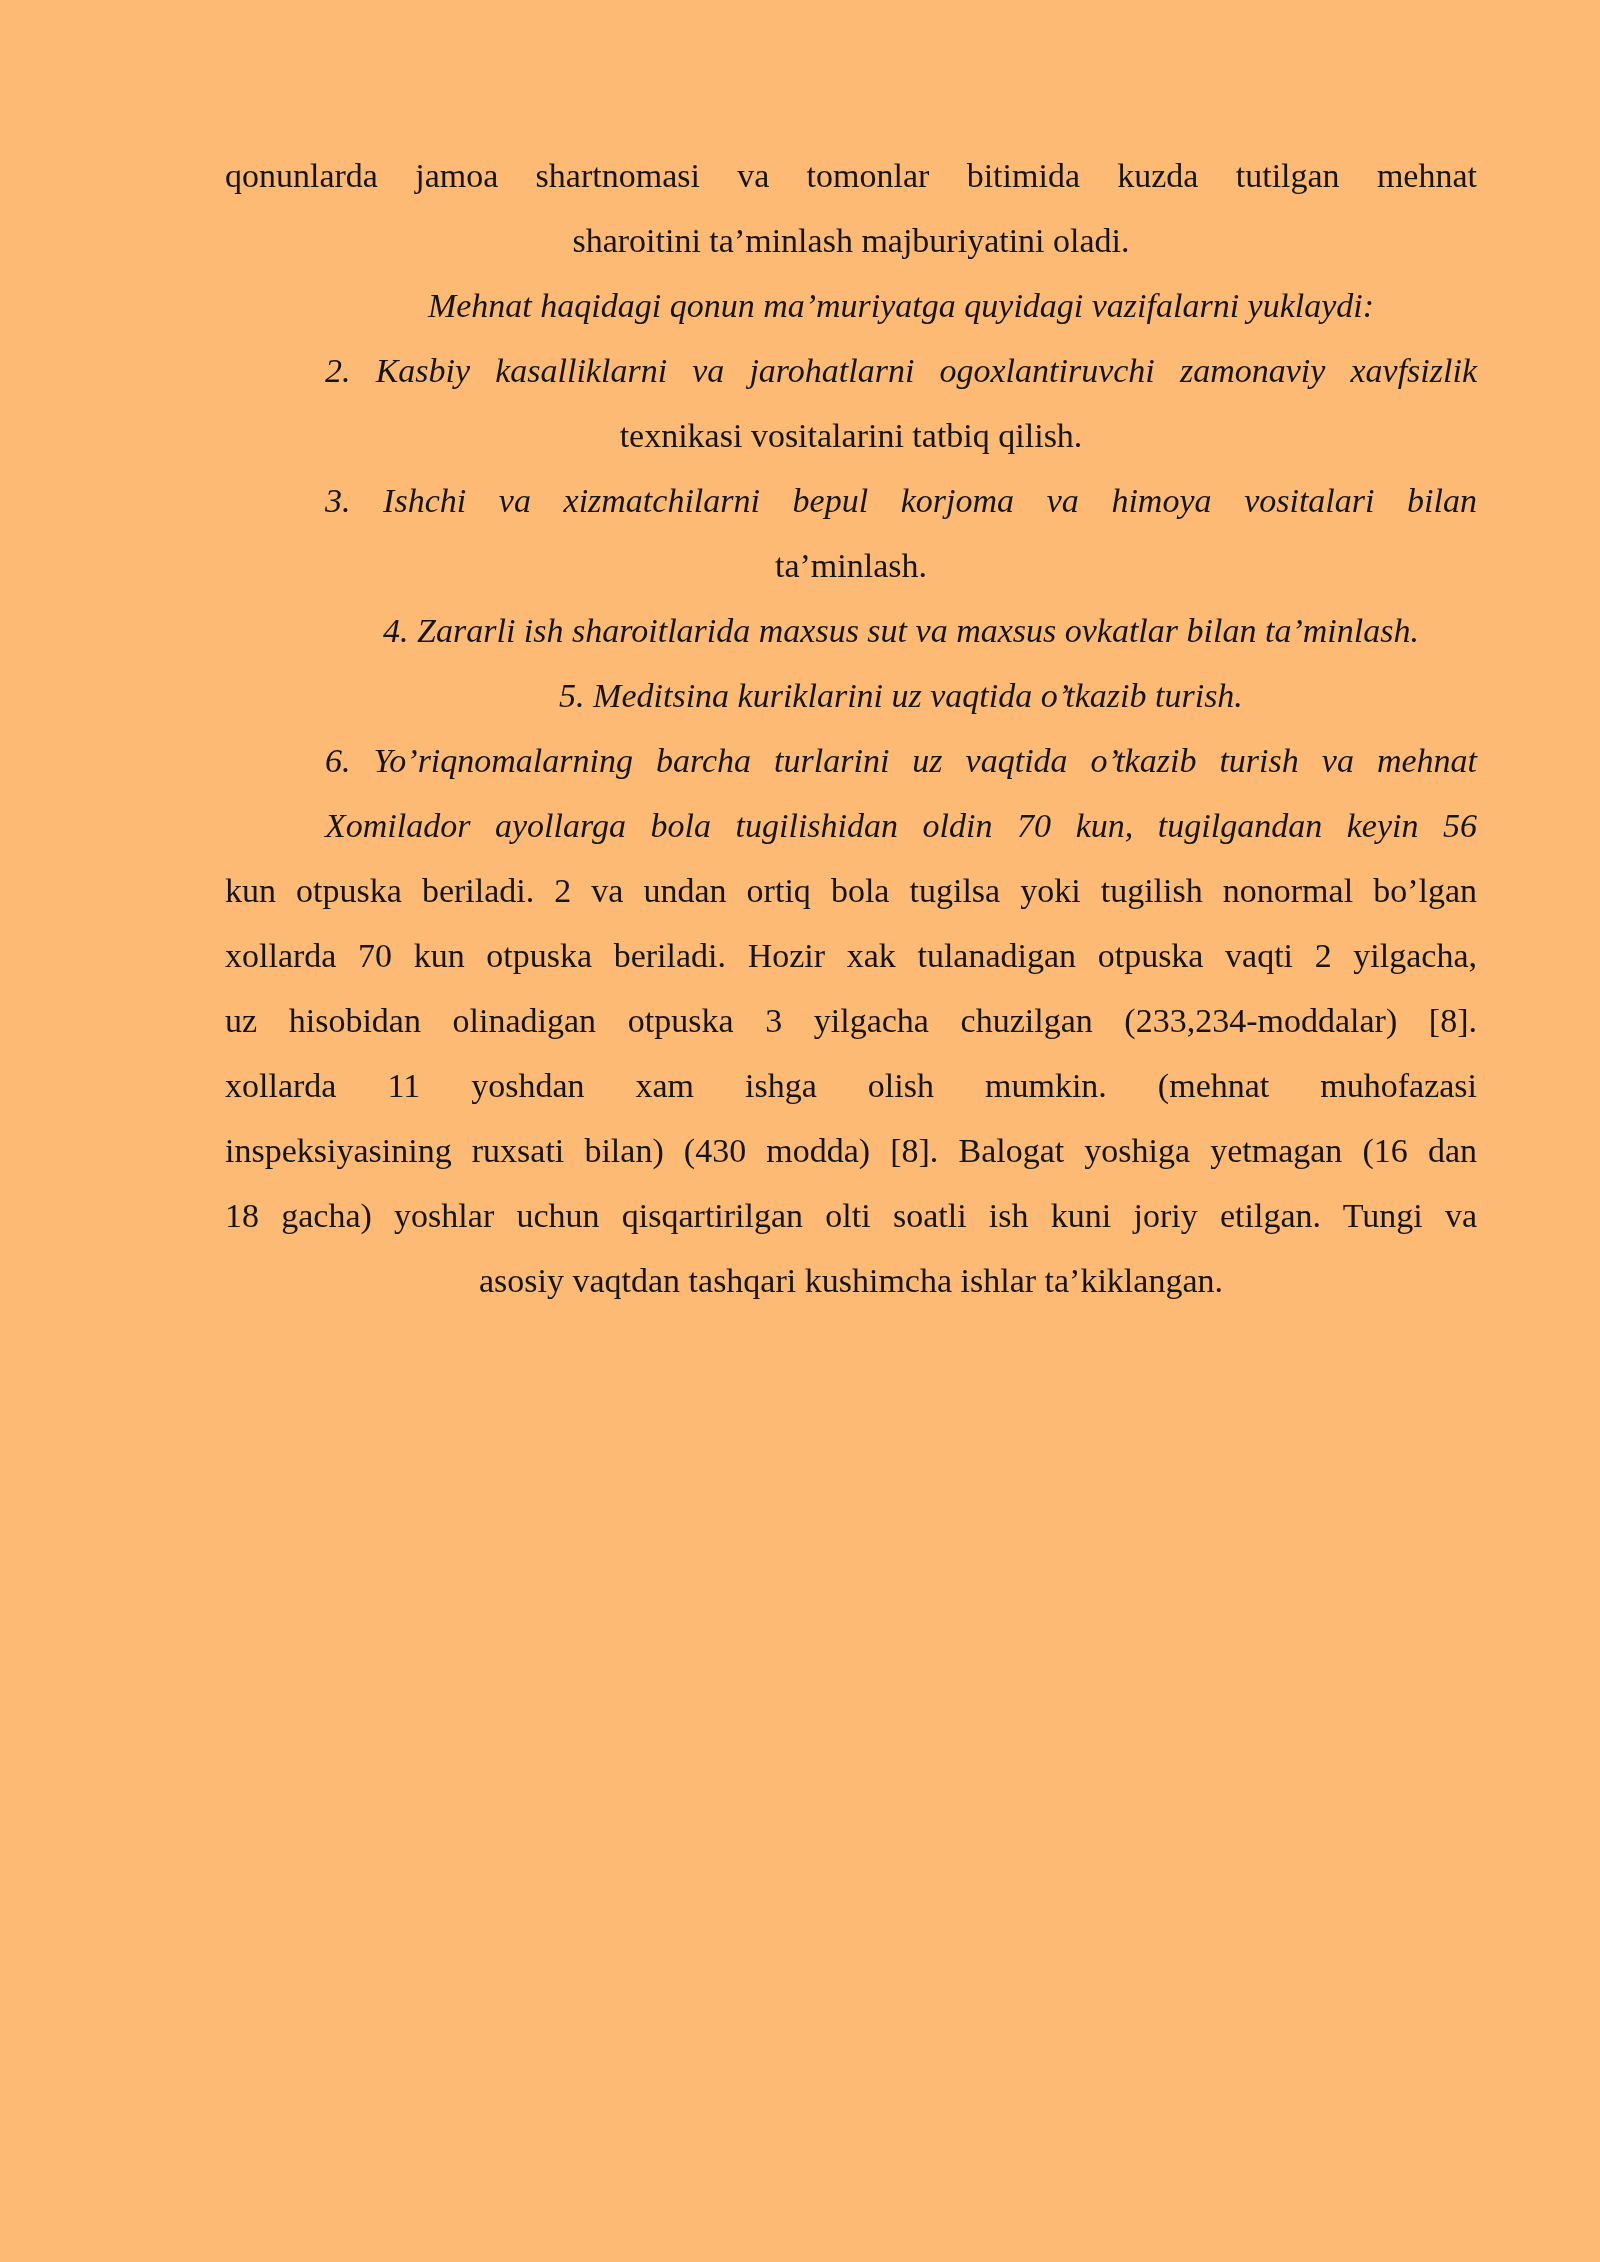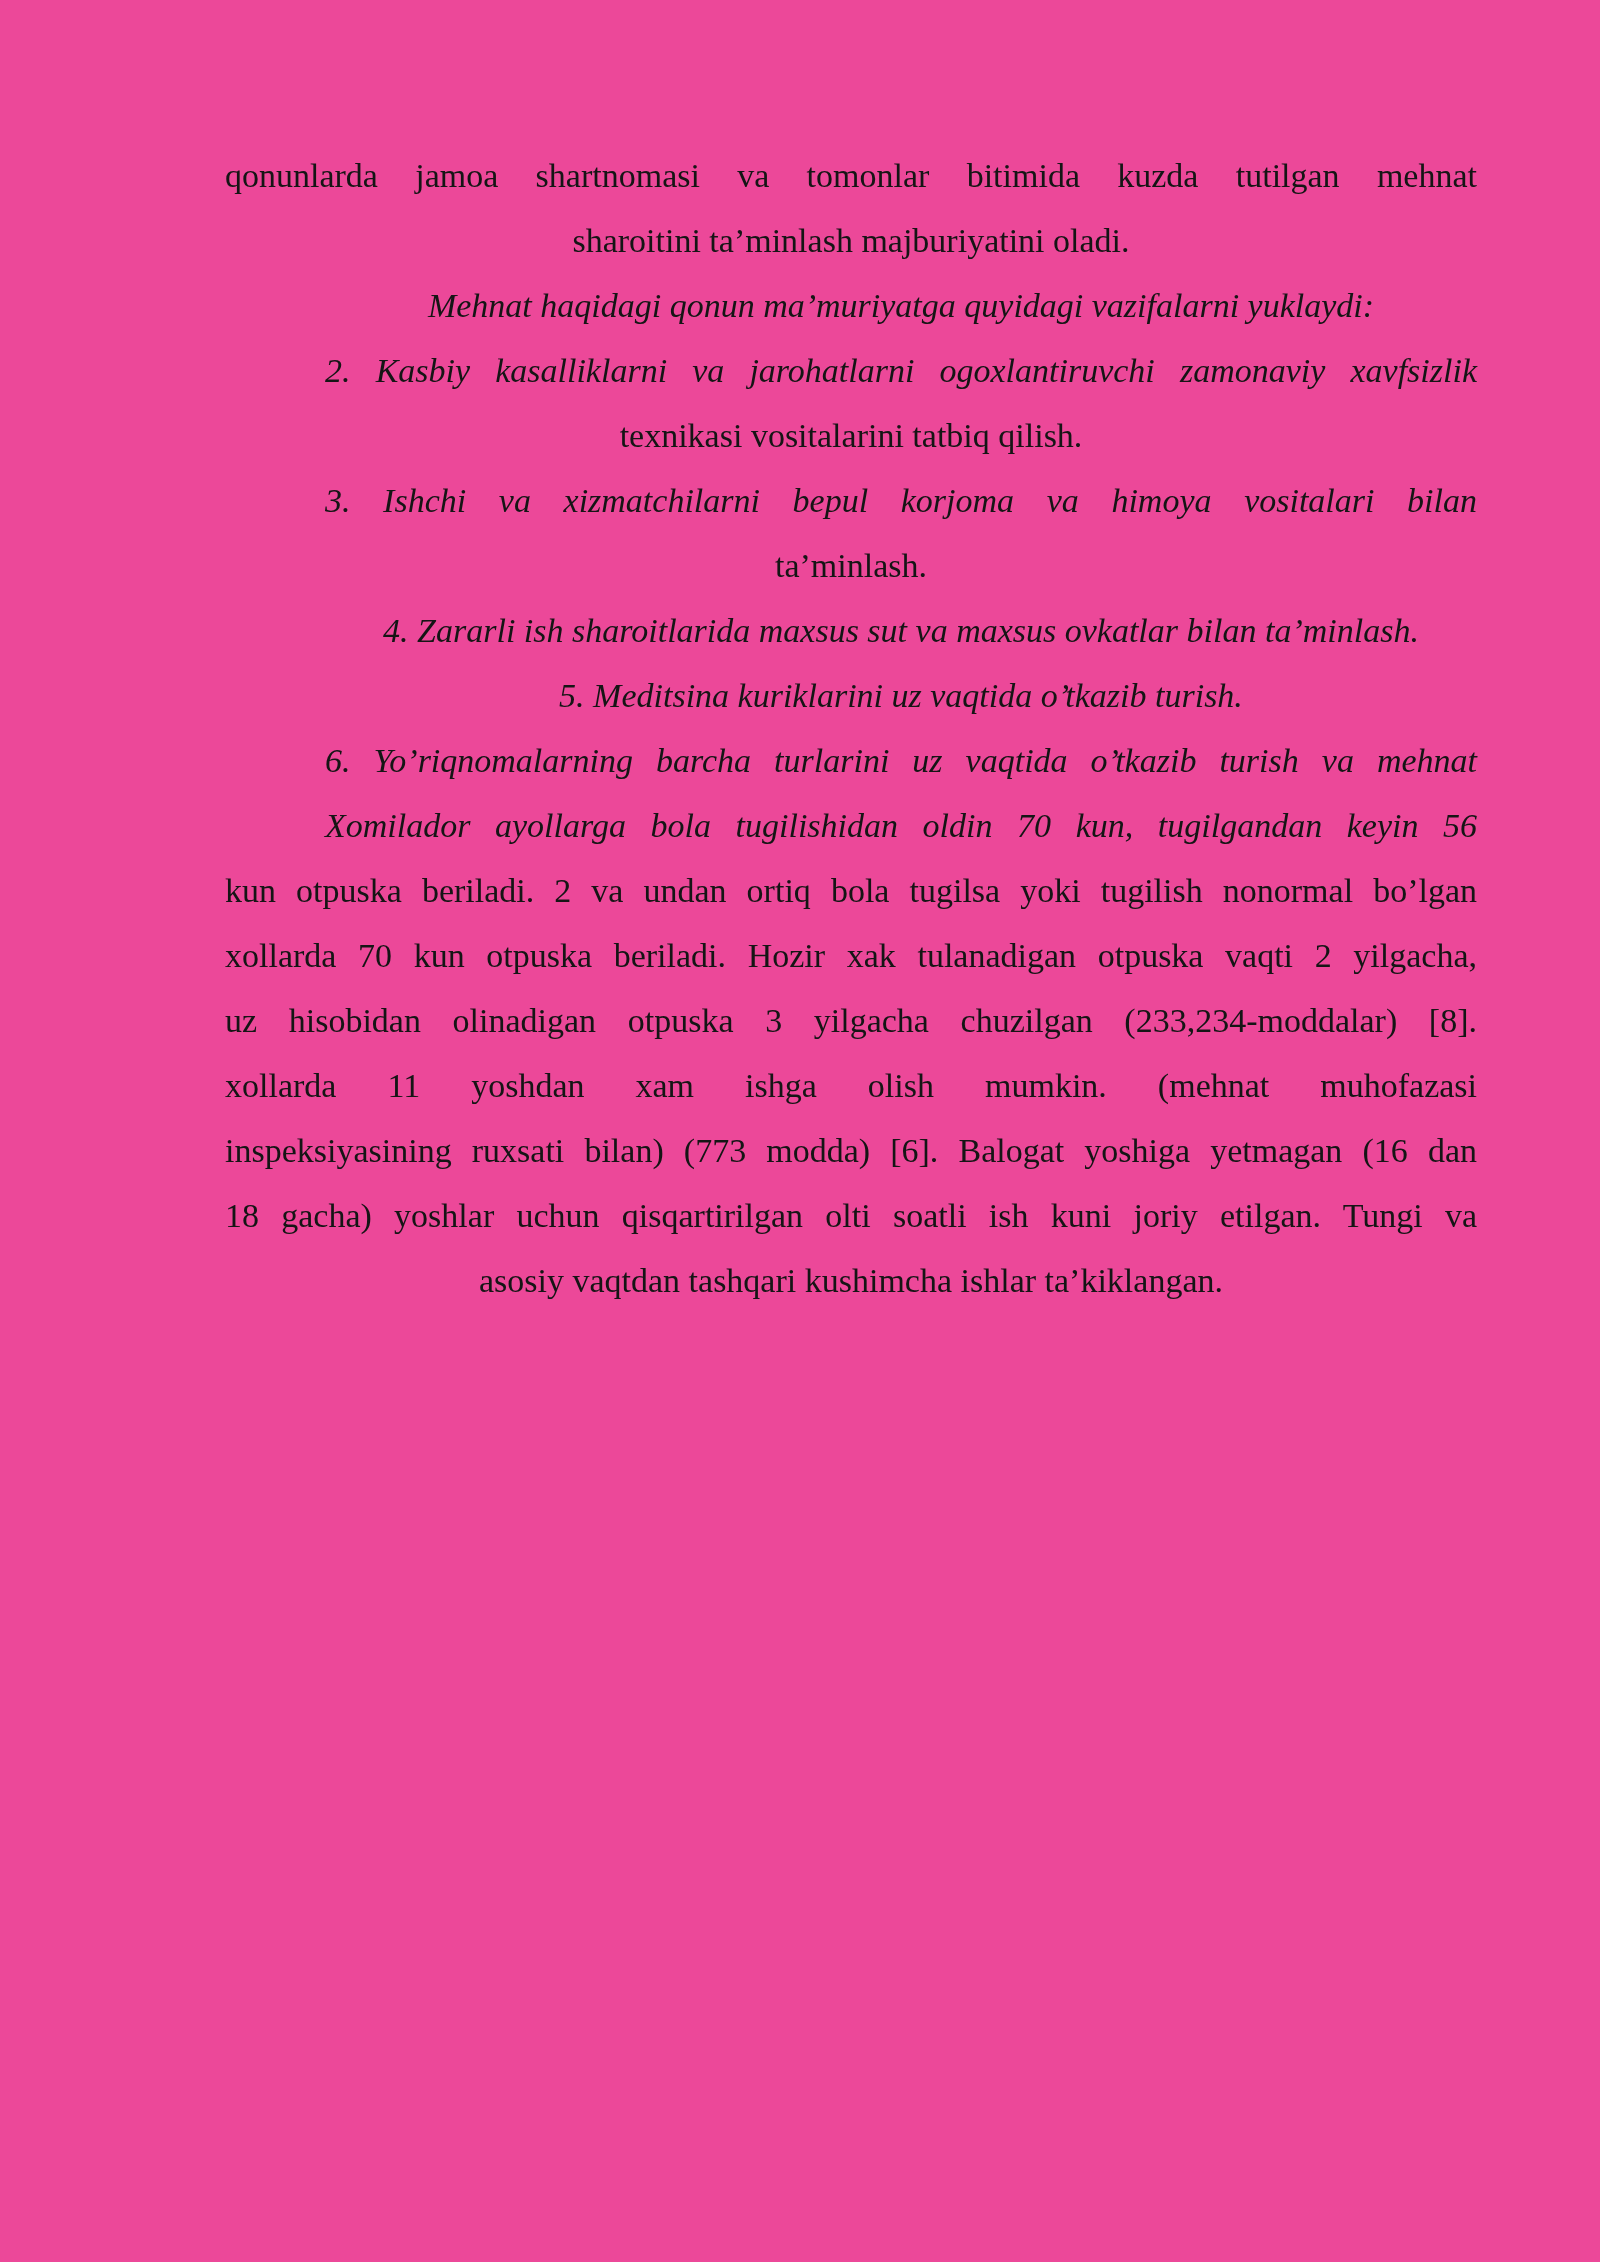--- a/index.html
+++ b/index.html
@@ -38,21 +38,21 @@
     text-align-last: justify;
   }
   .text-line.indented {
     text-indent: 100px;
     font-style: italic;
   }
 </style>
 </head>
 <body>
 
-<div class="page" style="background: #ec4899;">
+<div class="page" style="background: #fdba74;">
   <div class="text-block" id="textBlock" style="color: rgb(21, 21, 21);">
       <div class="paragraph">
         <div class="text-line justified">qonunlarda jamoa shartnomasi va tomonlar bitimida kuzda tutilgan mehnat</div>
         <div class="text-line">sharoitini ta’minlash majburiyatini oladi.</div>
       </div>
       <div class="paragraph">
         <div class="text-line indented">Mehnat haqidagi qonun ma’muriyatga quyidagi vazifalarni yuklaydi:</div>
       </div>
       <div class="paragraph">
         <div class="text-line justified indented">2. Kasbiy kasalliklarni va jarohatlarni ogoxlantiruvchi zamonaviy xavfsizlik</div>
@@ -72,18 +72,18 @@
         <div class="text-line justified indented">6. Yo’riqnomalarning barcha turlarini uz vaqtida o’tkazib turish va mehnat</div>
       </div>
       <div class="paragraph">
         <div class="text-line justified indented">Xomilador ayollarga bola tugilishidan oldin 70 kun, tugilgandan keyin 56</div>
         <div class="text-line justified">kun otpuska beriladi. 2 va undan ortiq bola tugilsa yoki tugilish nonormal bo’lgan</div>
         <div class="text-line justified">xollarda 70 kun otpuska beriladi. Hozir xak tulanadigan otpuska vaqti 2 yilgacha,</div>
         <div class="text-line justified">uz hisobidan olinadigan otpuska 3 yilgacha chuzilgan (233,234-moddalar) [8].</div>
       </div>
       <div class="paragraph">
         <div class="text-line justified">xollarda 11 yoshdan xam ishga olish mumkin. (mehnat muhofazasi</div>
-        <div class="text-line justified">inspeksiyasining ruxsati bilan) (773 modda) [6]. Balogat yoshiga yetmagan (16 dan</div>
+        <div class="text-line justified">inspeksiyasining ruxsati bilan) (430 modda) [8]. Balogat yoshiga yetmagan (16 dan</div>
         <div class="text-line justified">18 gacha) yoshlar uchun qisqartirilgan olti soatli ish kuni joriy etilgan. Tungi va</div>
         <div class="text-line">asosiy vaqtdan tashqari kushimcha ishlar ta’kiklangan.</div>
       </div>
     </div>
 </div>
 
 </body></html>

